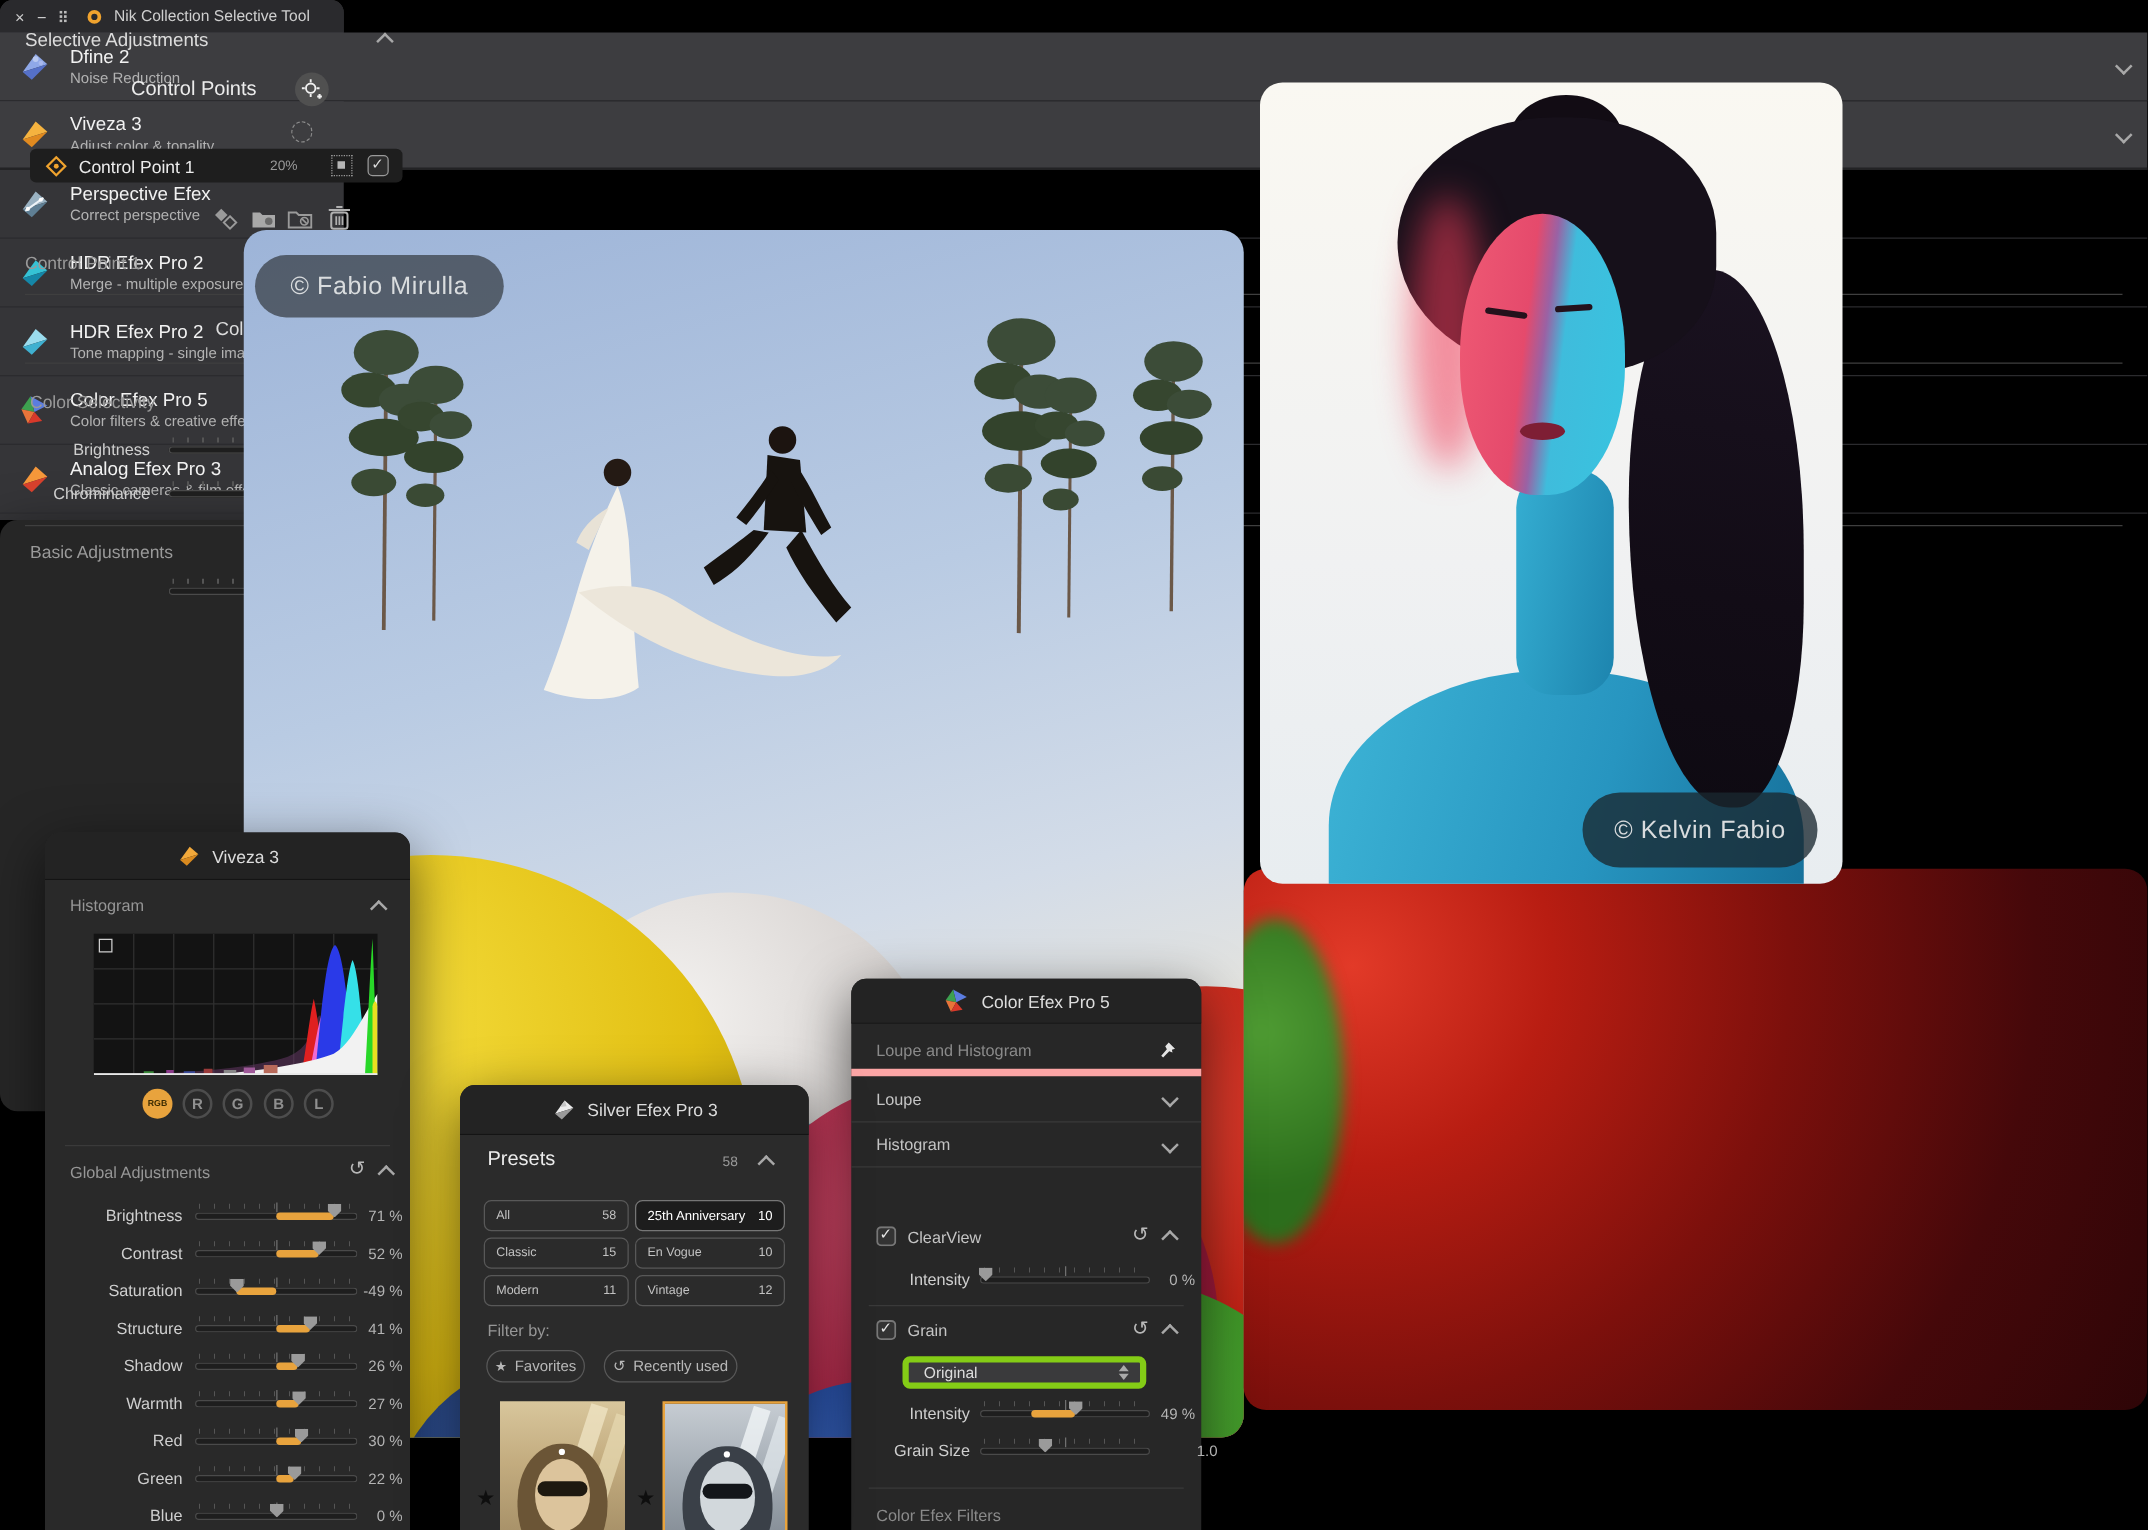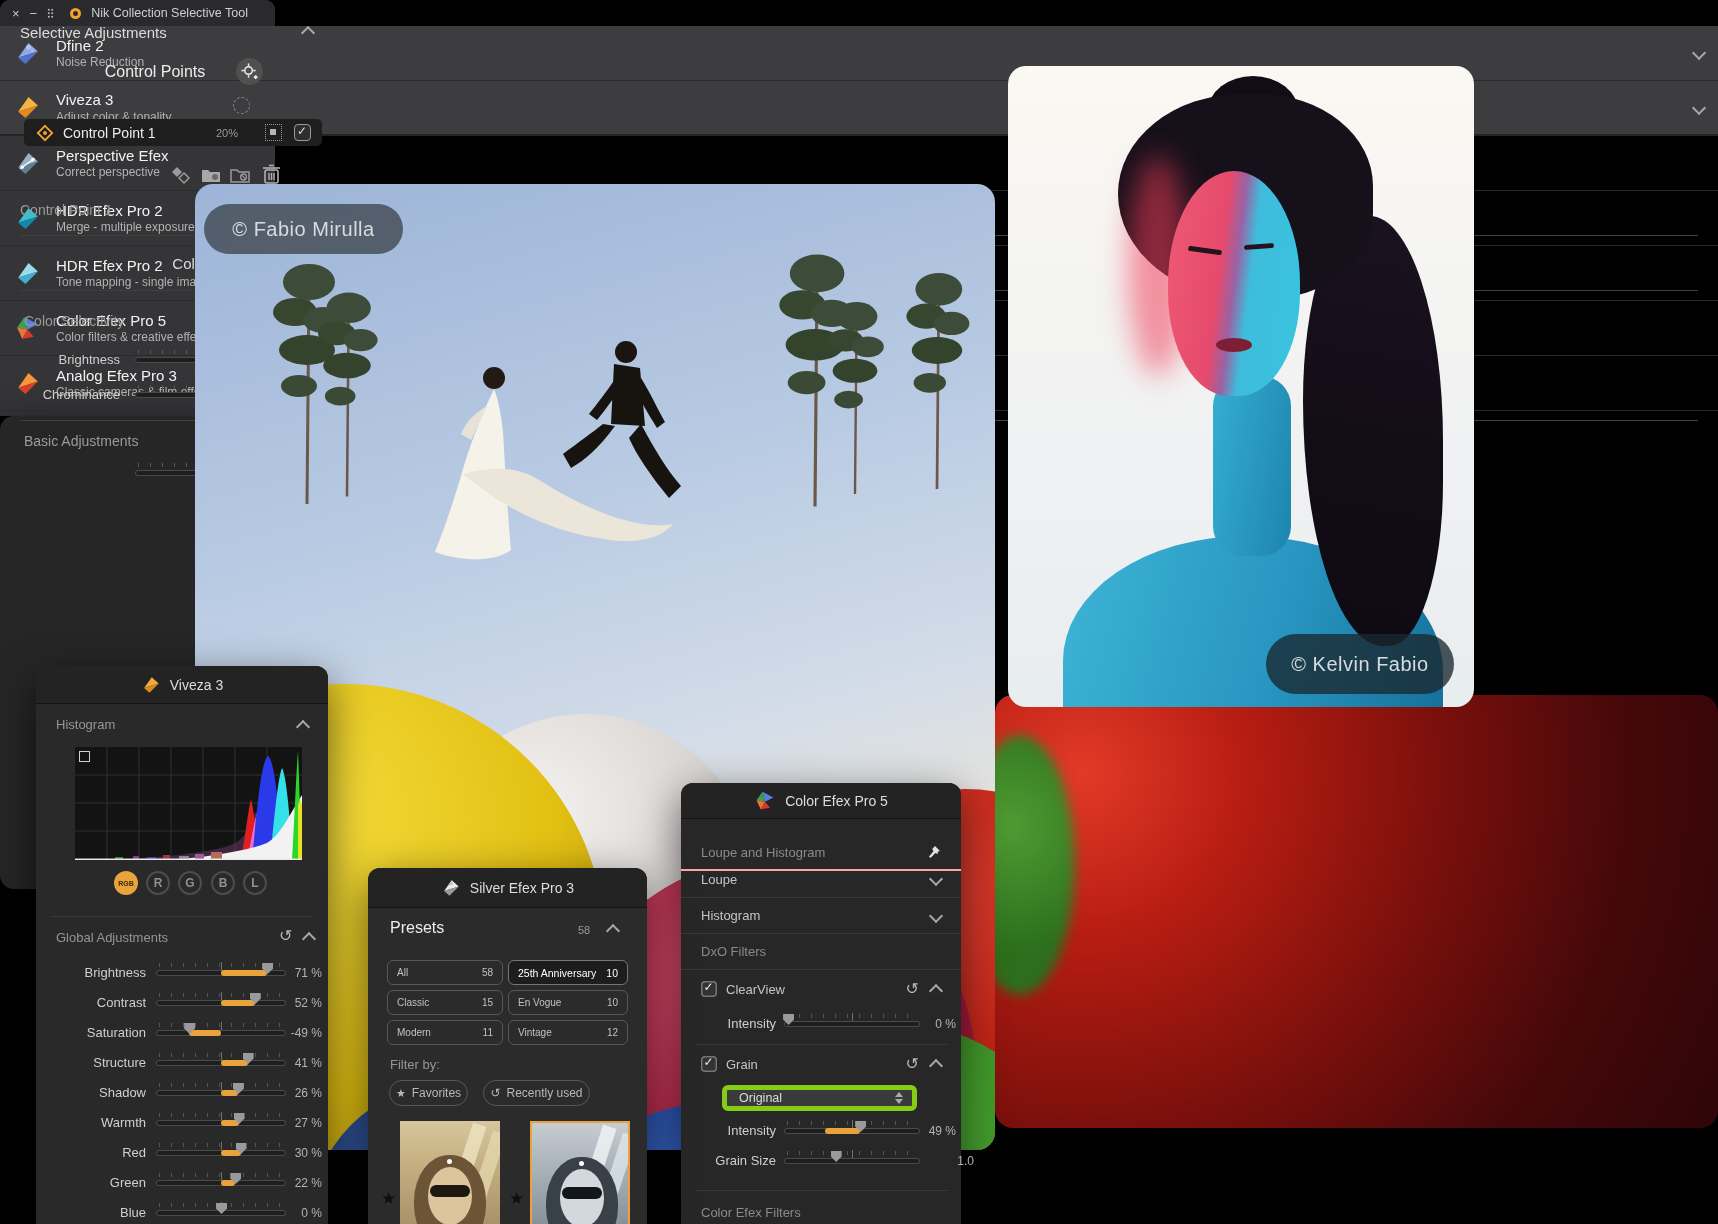--- a/index.html
+++ b/index.html
@@ -431,36 +431,33 @@
   <div class="titlebar">
     <svg width="22" height="22" viewBox="0 0 26 26">
       <polygon points="13,14 10,2 23,9" fill="#5b7de0"></polygon>
       <polygon points="13,14 10,2 3,12" fill="#3da04f"></polygon>
       <polygon points="13,14 3,12 8,23" fill="#e8743a"></polygon>
       <polygon points="13,14 8,23 19,21" fill="#d8392a"></polygon>
     </svg>
     <span>Color Efex Pro 5</span>
   </div>
 
-  <div class="cfx-row" style="top:52px;height:36px;border-bottom:2px solid #fca5a5;align-items:center;">
+  <div class="cfx-row" style="top:42px;height:36px;border-bottom:6px solid #fca5a5;align-items:center;">
     <span class="dim">Loupe and Histogram</span>
     <svg width="14" height="14" viewBox="0 0 14 14" style="margin-left:auto;">
       <path d="M8 1 L13 6 L10.5 6.8 L11 9 L8.4 8 L3.5 13 L2 11.5 L6.5 6.3 L5.2 4 L8 1 Z" fill="#e4e4e4"></path>
     </svg>
   </div>
   <div class="cfx-row" style="top:78px;height:37px;border-bottom:1px solid #3a3a3a;">
     <span class="lit">Loupe</span>
     <span class="chev down" style="margin-left:auto;"></span>
   </div>
   <div class="cfx-row" style="top:115px;height:36px;border-bottom:1px solid #3a3a3a;">
     <span class="lit">Histogram</span>
     <span class="chev down" style="margin-left:auto;"></span>
-  </div>
-  <div class="cfx-row" style="top:151px;height:36px;border-bottom:1px solid #3a3a3a;">
-    <span class="dim">DxO Filters</span>
   </div>
 
   <div class="cfx-row" style="top:192px;height:28px;">
     <span class="cbx checked"></span>
     <span class="lit" style="margin-left:9px;">ClearView</span>
     <span class="reset" style="margin-left:auto;">↺</span>
     <span class="chev up" style="margin-left:12px;margin-top:4px;"></span>
   </div>
   <div class="srow" style="top:230px;">
     <div class="sl-label" style="left:0;width:95px;">Intensity</div>

